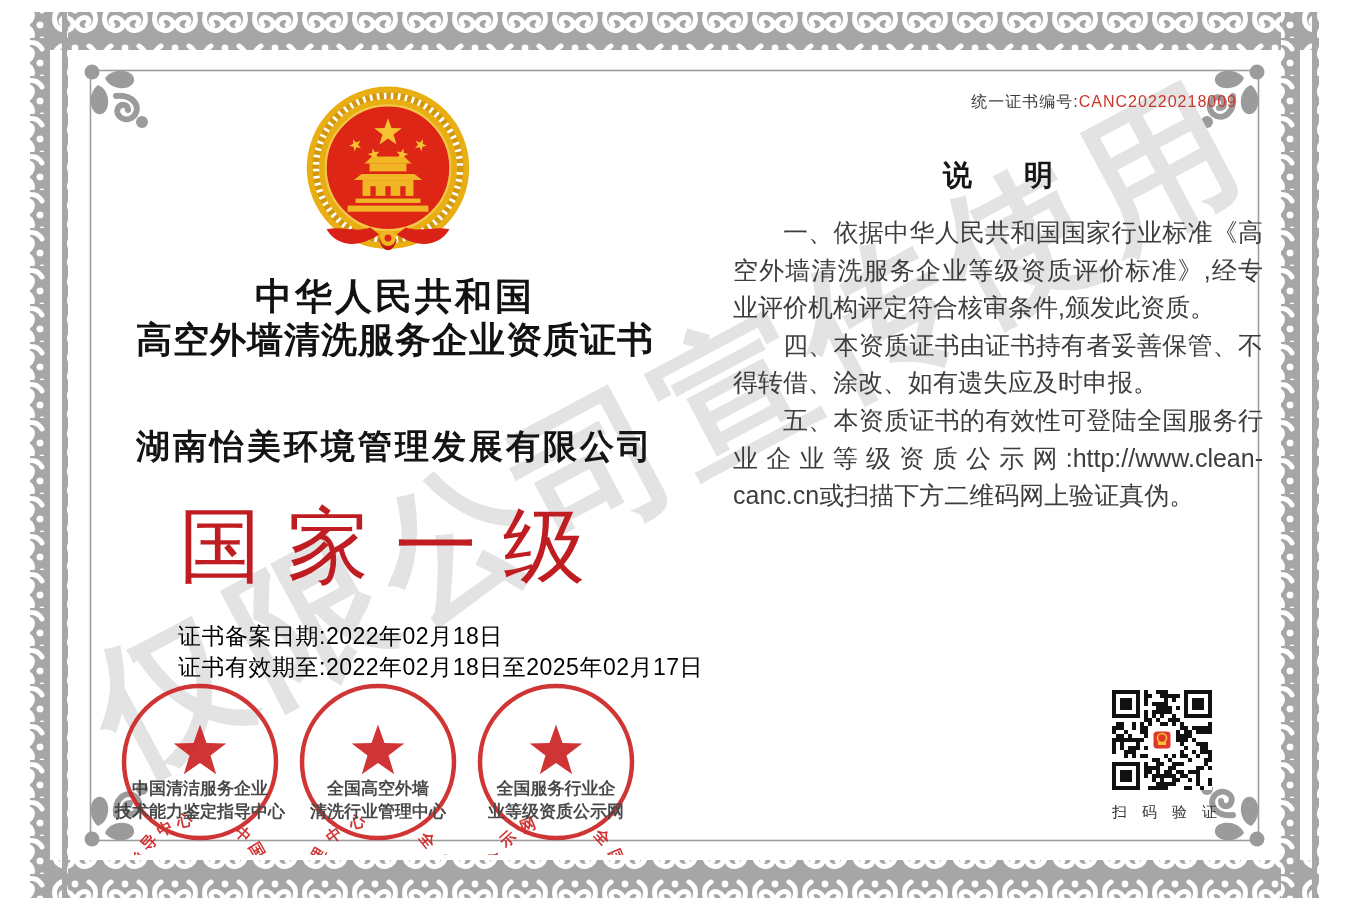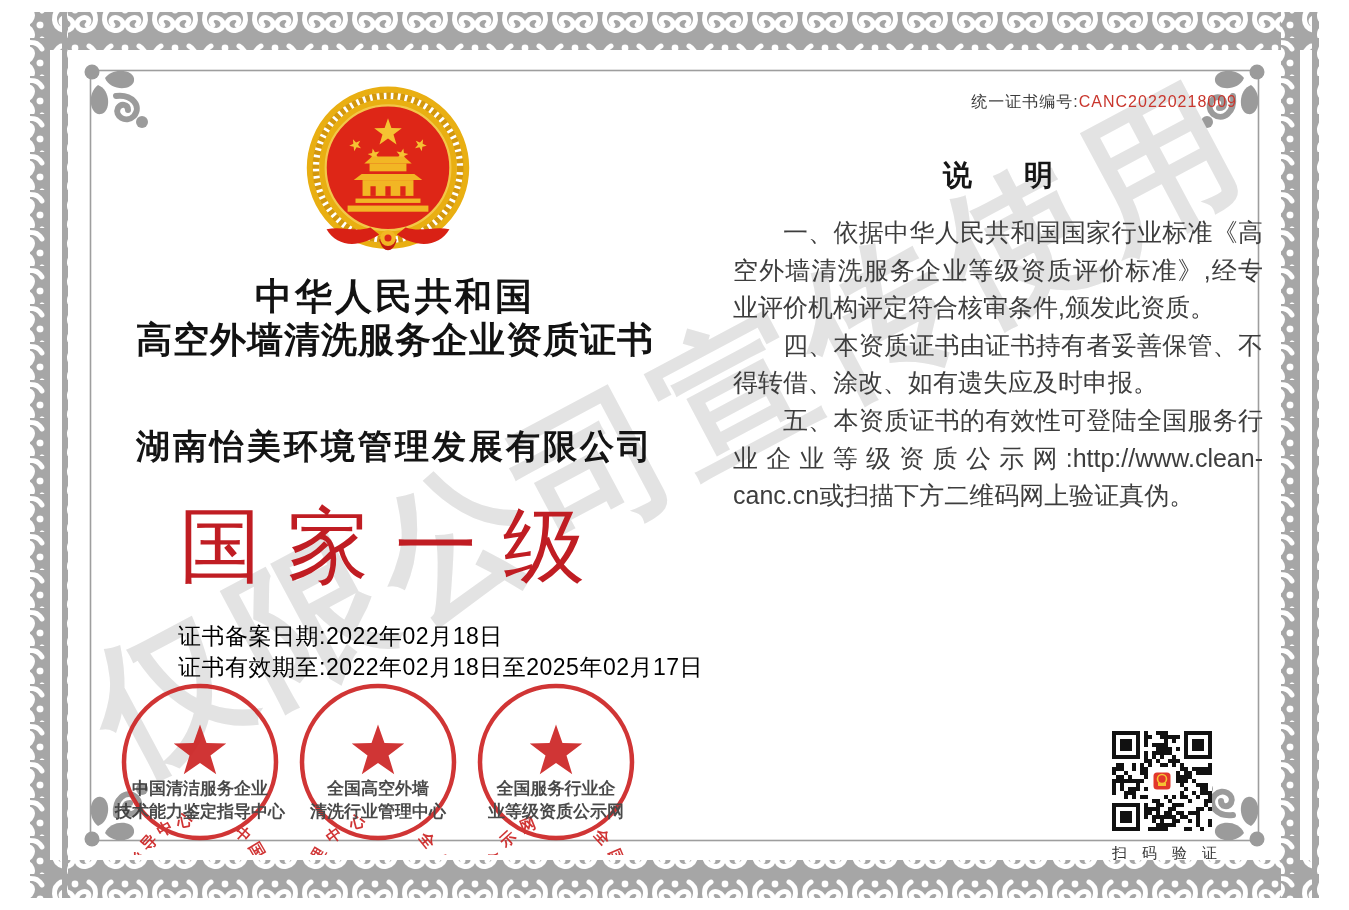--- a/index.html
+++ b/index.html
@@ -21,21 +21,21 @@
   .company{top:424px;font-size:34px;font-weight:bold;color:#141414;letter-spacing:3px;}
   .grade{top:492px;font-family:"Liberation Serif",serif;font-size:82px;font-weight:normal;
          color:#c01d23;letter-spacing:26px;margin-right:-26px;}
   .dateline{left:130px;font-size:23px;color:#000000;letter-spacing:0.5px;margin-left:48px;}
   .d1{top:621px;} .d2{top:652px;}
   .notes{left:733px;top:156px;width:530px;color:#3d3d3d;}
   .notes-heading{text-align:center;font-size:29px;font-weight:bold;color:#161616;
                  letter-spacing:1.8em;margin:0 -1.8em 18px 0;}
   .note{margin:0;font-size:25px;line-height:37.6px;text-align:justify;text-indent:2em;
         color:#3d3d3d;}
-  .qrwrap{left:1112px;top:731px;width:100px;text-align:right;}
+  .qrwrap{left:1112px;top:690px;width:100px;text-align:right;}
   .qr-caption{margin-top:9px;font-size:15px;color:#333;letter-spacing:1em;margin-right:-1em;
               white-space:nowrap;}
   svg text{font-family:"Liberation Sans",sans-serif;}
 </style>
 </head>
 <body>
 
 <div class="page">
 
   <svg class="abs layer-border" width="1349" height="910" viewBox="0 0 1349 910">

